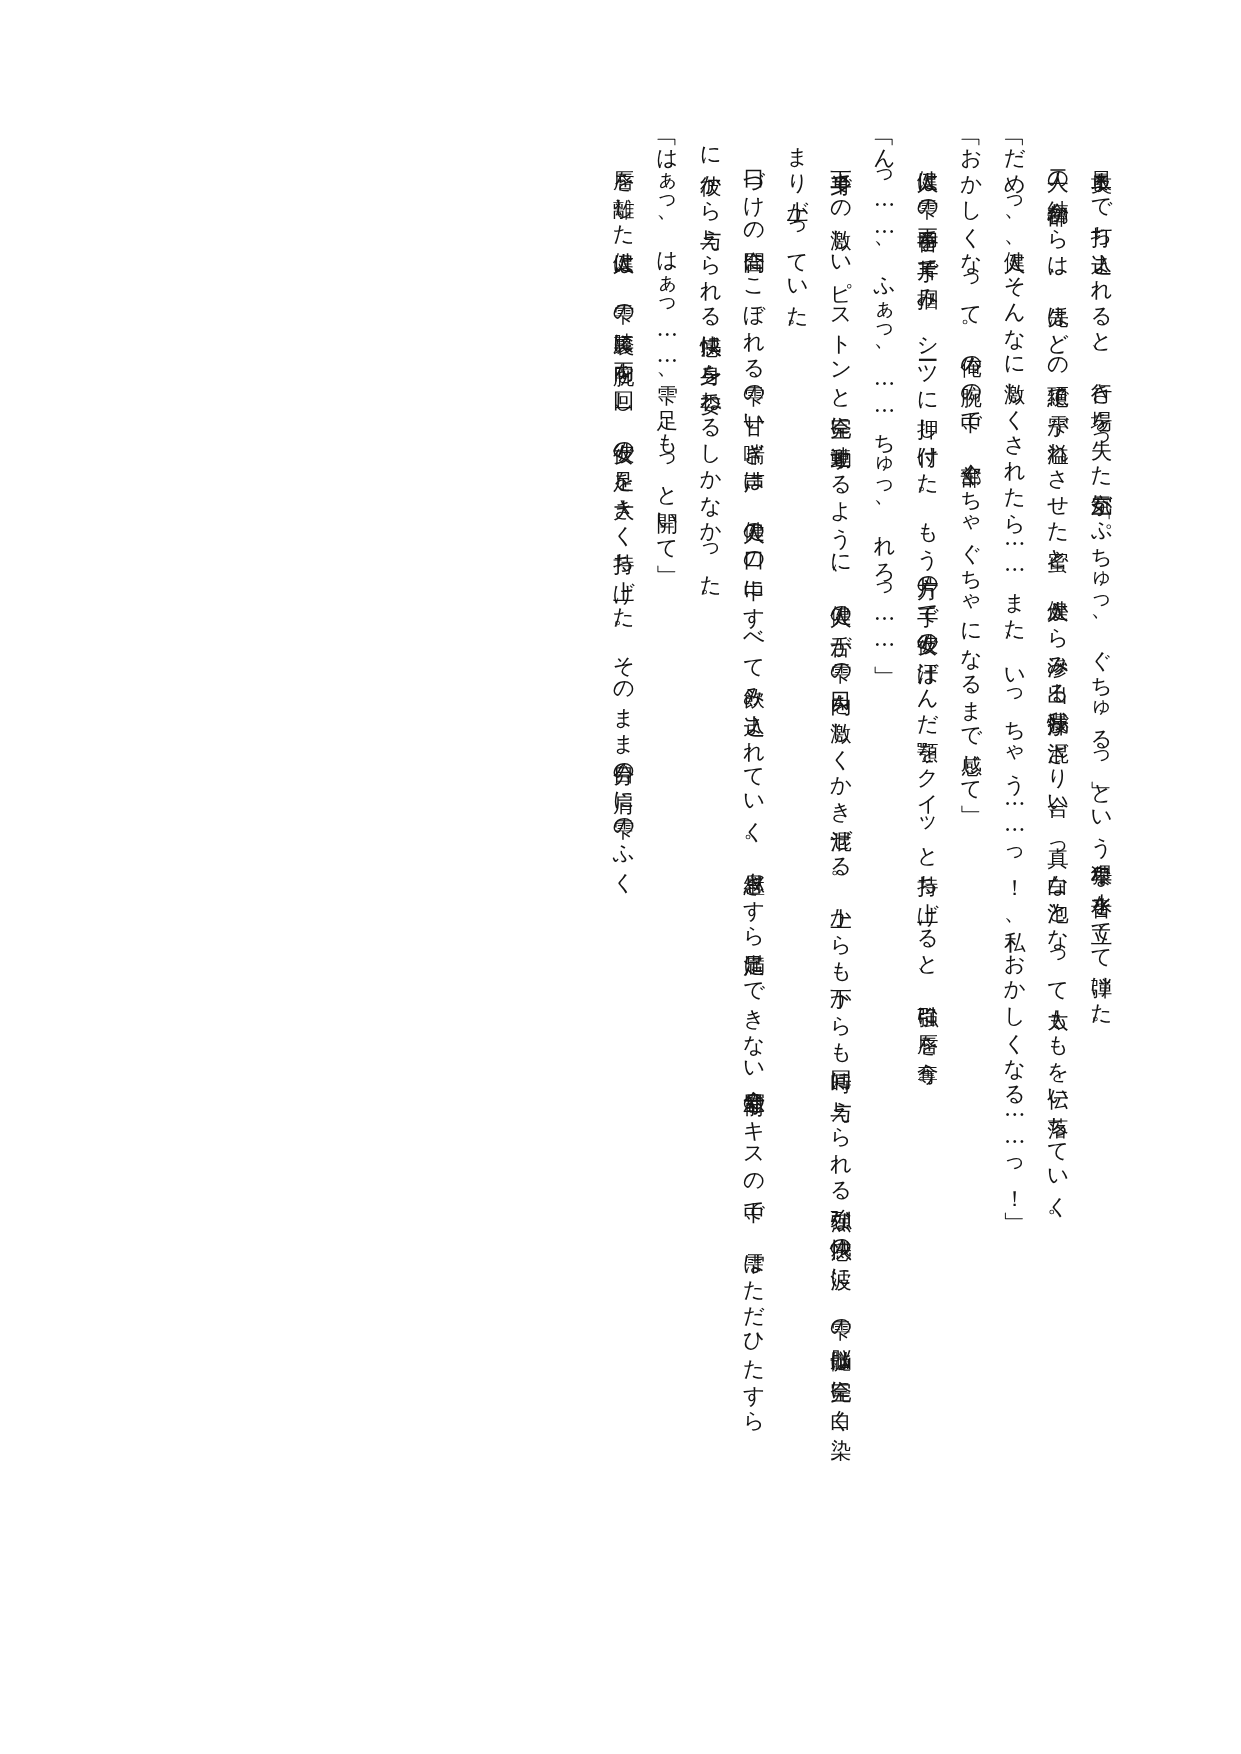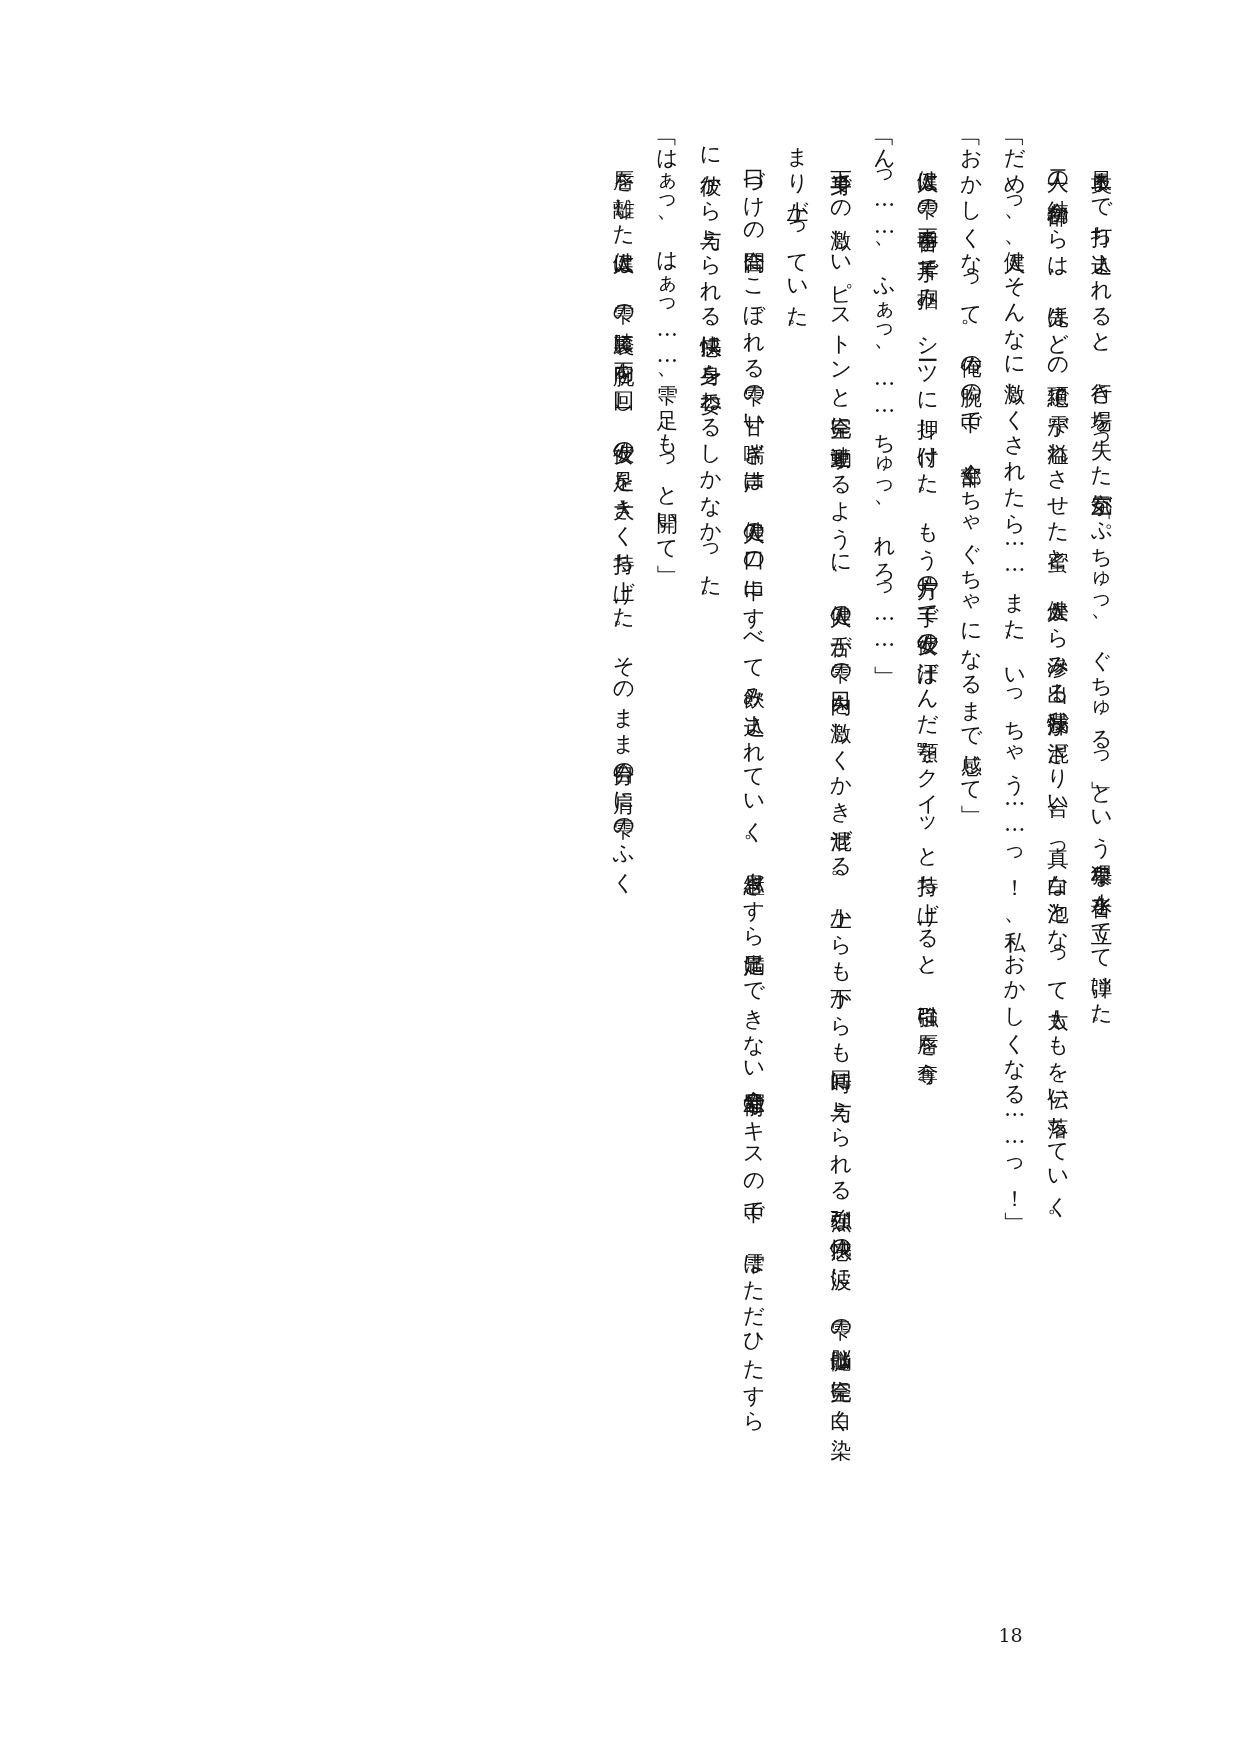--- a/index.html
+++ b/index.html
@@ -73,17 +73,14 @@
     <p class="para noindent">「だめっ、健人、そんなに激しくされたら……また、いっちゃう……っ！ 私、おかしくなる……っ！」</p>
     <p class="para noindent">「おかしくなって。俺の腕の中で、全部ぐちゃぐちゃになるまで感じて」</p>
     <p class="para">健人は雫の両手首を片手で掴み、シーツに押し付けた。もう片方の手で彼女の汗ばんだ顎をクイッと持ち上げると、強引に唇を奪う。</p>
     <p class="para noindent">「んっ……、ふぁっ、……ちゅっ、れろっ……」</p>
     <p class="para">下半身での激しいピストンと完全に連動するように、健人の舌が雫の口内を激しくかき混ぜる。上からも下からも同時に与えられる強烈な快感の波に、雫の脳髄は完全に白く染まり上がっていた。</p>
     <p class="para">口づけの合間にこぼれる雫の甘い喘ぎ声は、健人の口の中にすべて飲み込まれていく。息継ぎすら満足にできない窒息寸前のキスの中で、雫はただひたすらに彼から与えられる快感に身を委ねるしかなかった。</p>
     <p class="para noindent">「はぁっ、はぁっ……雫、足、もっと開いて」</p>
     <p class="para">唇を離した健人は、雫の膝裏に両腕を回し、彼女の足を大きく持ち上げた。そのまま自分の肩に雫のふく</p>
   </div>
 
-  <div class="page-number">
-    <span>18</span>
-  </div>
 
 </div>
 
 </body></html>

